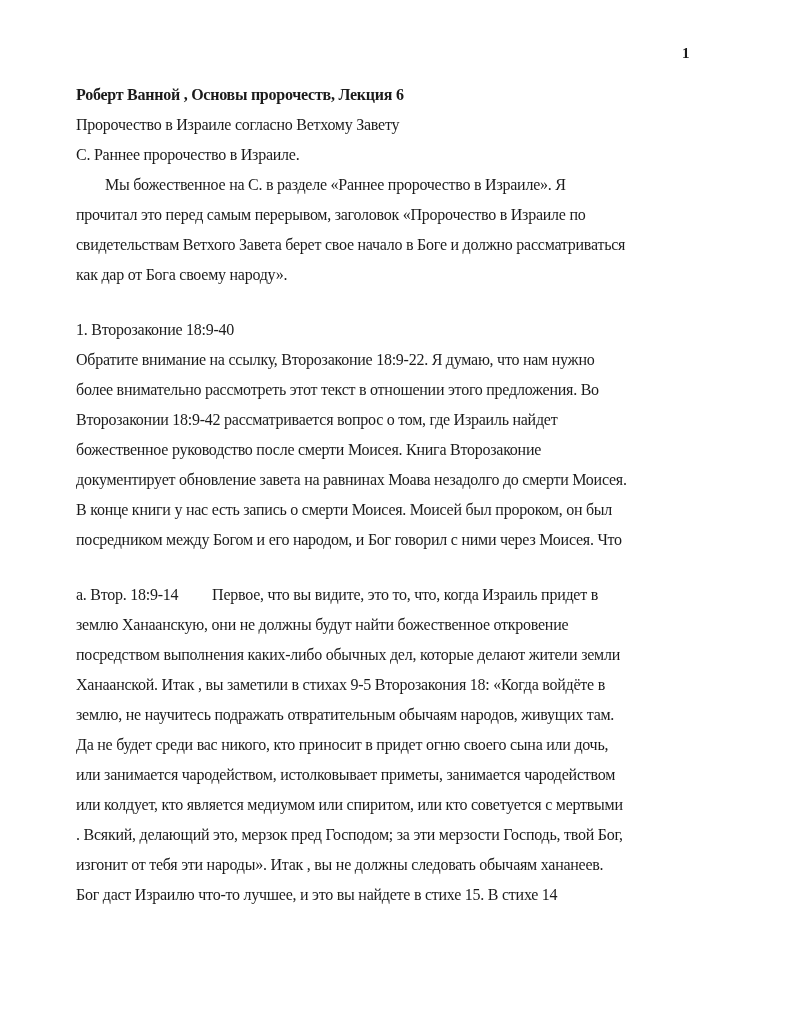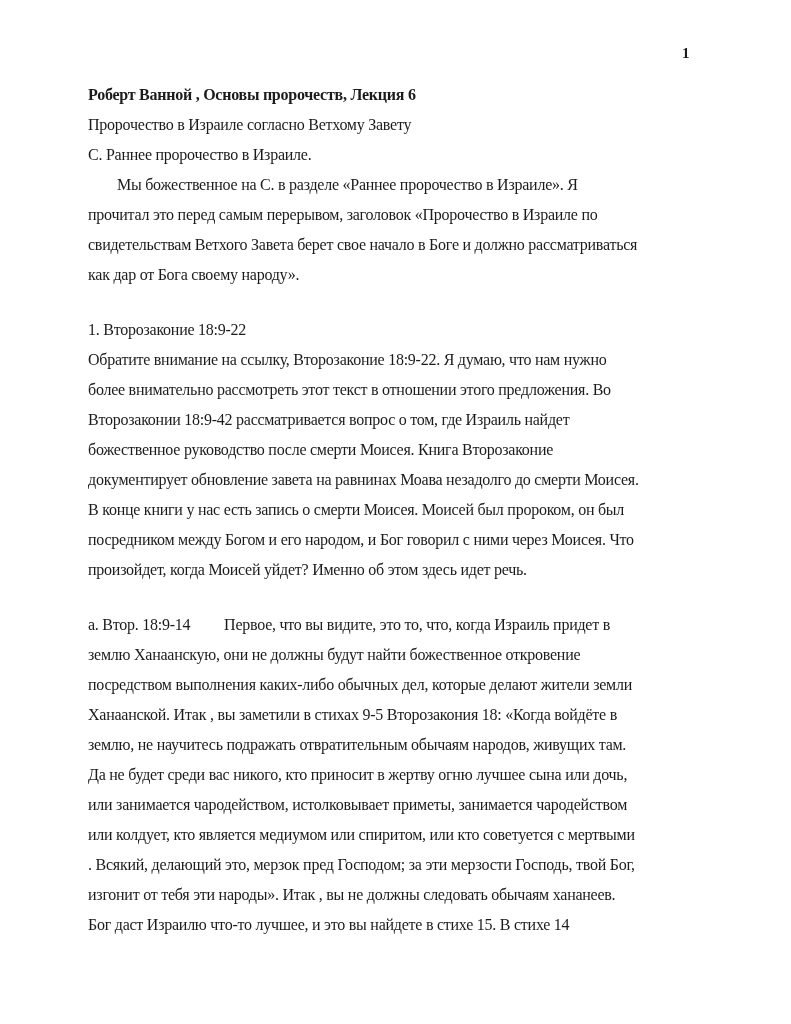--- a/index.html
+++ b/index.html
@@ -26,21 +26,21 @@
   }
   .page-number {
     position: absolute;
     top: 45px;
     left: 682px;
     font-size: 15px;
     font-weight: 700;
   }
   .content {
     position: absolute;
-    left: 88px;
+    left: 76px;
     top: 80px;
     width: 628px;
   }
   .line {
     font-size: 16px;
     line-height: 30px;
     height: 30px;
     white-space: pre;
     letter-spacing: -0.25px;
   }
@@ -70,42 +70,41 @@
 
     <div>
       <div class="line indent">Мы божественное на С. в разделе «Раннее пророчество в Израиле». Я</div>
       <div class="line">прочитал это перед самым перерывом, заголовок «Пророчество в Израиле по</div>
       <div class="line">свидетельствам Ветхого Завета берет свое начало в Боге и должно рассматриваться</div>
       <div class="line">как дар от Бога своему народу».</div>
     </div>
 
     <div class="gap"></div>
 
-    <div class="line">1. Второзаконие 18:9-22</div>
+    <div class="line">1. Второзаконие 18:9-40</div>
 
     <div>
       <div class="line">Обратите внимание на ссылку, Второзаконие 18:9-22. Я думаю, что нам нужно</div>
       <div class="line">более внимательно рассмотреть этот текст в отношении этого предложения. Во</div>
       <div class="line">Второзаконии 18:9-42 рассматривается вопрос о том, где Израиль найдет</div>
       <div class="line">божественное руководство после смерти Моисея. Книга Второзаконие</div>
       <div class="line">документирует обновление завета на равнинах Моава незадолго до смерти Моисея.</div>
       <div class="line">В конце книги у нас есть запись о смерти Моисея. Моисей был пророком, он был</div>
       <div class="line">посредником между Богом и его народом, и Бог говорил с ними через Моисея. Что</div>
-      <div class="line">произойдет, когда Моисей уйдет? Именно об этом здесь идет речь.</div>
     </div>
 
     <div class="gap"></div>
 
     <div>
       <div class="line">а. Втор. 18:9-14         Первое, что вы видите, это то, что, когда Израиль придет в</div>
       <div class="line">землю Ханаанскую, они не должны будут найти божественное откровение</div>
       <div class="line">посредством выполнения каких-либо обычных дел, которые делают жители земли</div>
       <div class="line">Ханаанской. Итак , вы заметили в стихах 9-5 Второзакония 18: «Когда войдёте в</div>
       <div class="line">землю, не научитесь подражать отвратительным обычаям народов, живущих там.</div>
-      <div class="line">Да не будет среди вас никого, кто приносит в жертву огню лучшее сына или дочь,</div>
+      <div class="line">Да не будет среди вас никого, кто приносит в придет огню своего сына или дочь,</div>
       <div class="line">или занимается чародейством, истолковывает приметы, занимается чародейством</div>
       <div class="line">или колдует, кто является медиумом или спиритом, или кто советуется с мертвыми</div>
       <div class="line">. Всякий, делающий это, мерзок пред Господом; за эти мерзости Господь, твой Бог,</div>
       <div class="line">изгонит от тебя эти народы». Итак , вы не должны следовать обычаям хананеев.</div>
       <div class="line">Бог даст Израилю что-то лучшее, и это вы найдете в стихе 15. В стихе 14</div>
     </div>
 
   </div>
 </div>
 

